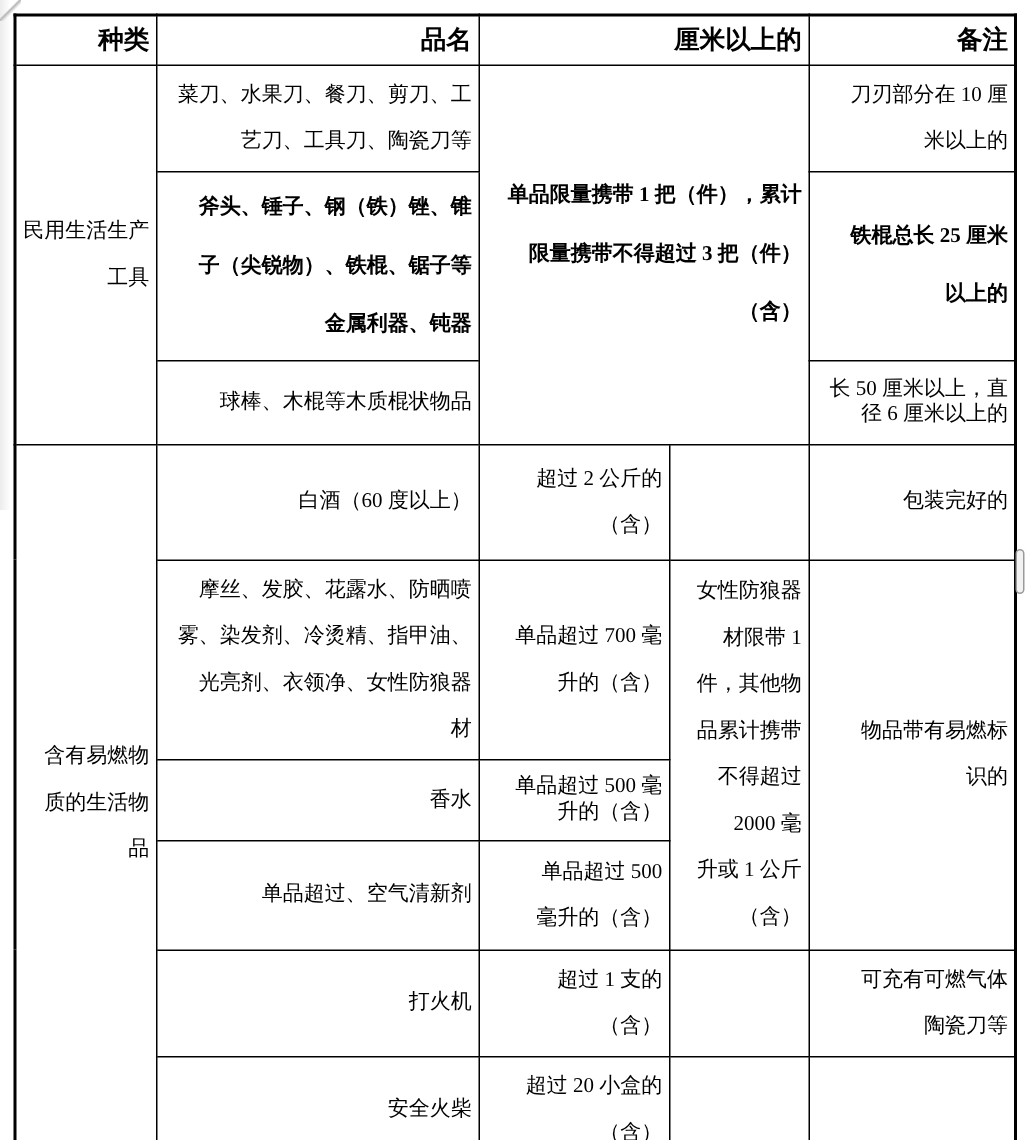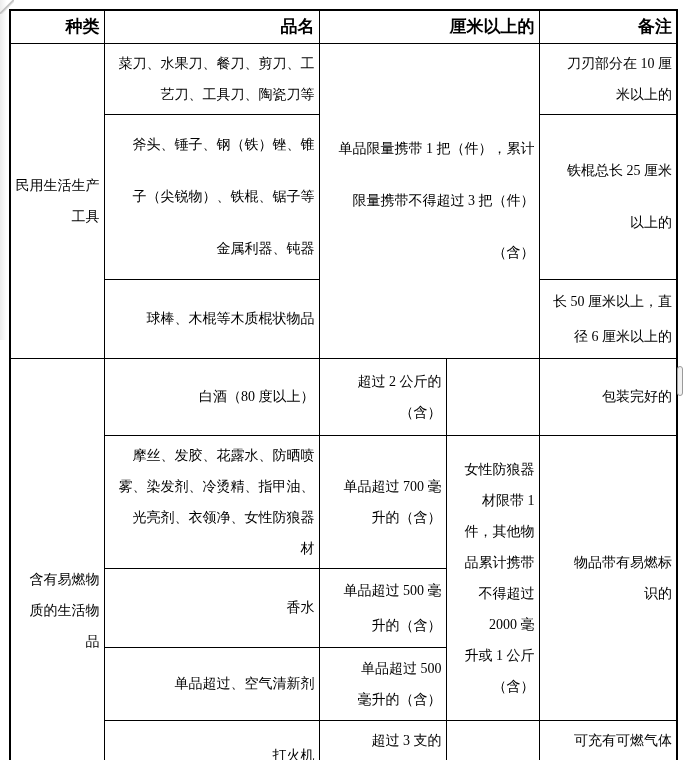--- a/index.html
+++ b/index.html
@@ -1,21 +1,21 @@
 <!DOCTYPE html>
 <html><head>
 <meta charset="utf-8">
 <style>
   html,body{margin:0;padding:0;width:685px;height:760px;background:#ffffff;overflow:hidden;}
   body{font-family:"Liberation Serif","DejaVu Serif",serif;color:#000;position:relative;}
   table.limits{border-collapse:collapse;table-layout:fixed;position:absolute;left:9px;top:9px;width:667px;border:2px solid #000;}
   td,th{border:1.5px solid #000;text-align:right;vertical-align:middle;padding:4px;white-space:pre-line;font-size:14px;line-height:31px;overflow:hidden;margin-left:36px;}
   th{font-size:17px;font-weight:bold;line-height:22px;white-space:nowrap;}
-  .loose{line-height:52px;}
-  .tight{line-height:35px;}
+  .loose{line-height:39px;font-weight:bold;}
+  .tight{line-height:17px;}
   
   .corner-artifact{position:absolute;left:0;top:0;width:14px;height:14px;
     background:linear-gradient(135deg,transparent 42%,#b5b5b5 48%,#dcdcdc 54%,transparent 60%);}
   .left-shade{position:absolute;left:0;top:0;width:7px;height:340px;
     background:linear-gradient(to right,#ececec,rgba(255,255,255,0));}
   .scroll-thumb{position:absolute;left:677px;top:366px;width:6px;height:30px;
     border:1px solid #9a9a9a;border-radius:3px;background:#f2f2f2;box-sizing:border-box;}
 </style>
 </head>
 <body>
@@ -61,21 +61,21 @@
   <tr style="height:56px">
     <td>球棒、木棍等木质棍状物品</td>
     <td class="tight">长 50 厘米以上，直
 径 6 厘米以上的</td>
   </tr>
 
   <tr style="height:77px">
     <td rowspan="6">含有易燃物
 质的生活物
 品</td>
-    <td>白酒（80 度以上）</td>
+    <td>白酒（60 度以上）</td>
     <td>超过 2 公斤的
 （含）</td>
     <td></td>
     <td>包装完好的</td>
   </tr>
   <tr style="height:128px">
     <td>摩丝、发胶、花露水、防晒喷
 雾、染发剂、冷烫精、指甲油、
 光亮剂、衣领净、女性防狼器
 材</td>
@@ -97,21 +97,21 @@
     <td class="tight">单品超过 500 毫
 升的（含）</td>
   </tr>
   <tr style="height:73px">
     <td>单品超过、空气清新剂</td>
     <td>单品超过 500
 毫升的（含）</td>
   </tr>
   <tr style="height:70px">
     <td>打火机</td>
-    <td>超过 3 支的
+    <td>超过 1 支的
 （含）</td>
     <td></td>
     <td>可充有可燃气体
 陶瓷刀等</td>
   </tr>
   <tr style="height:66px">
     <td>安全火柴</td>
     <td>超过 20 小盒的
 （含）</td>
     <td></td>

